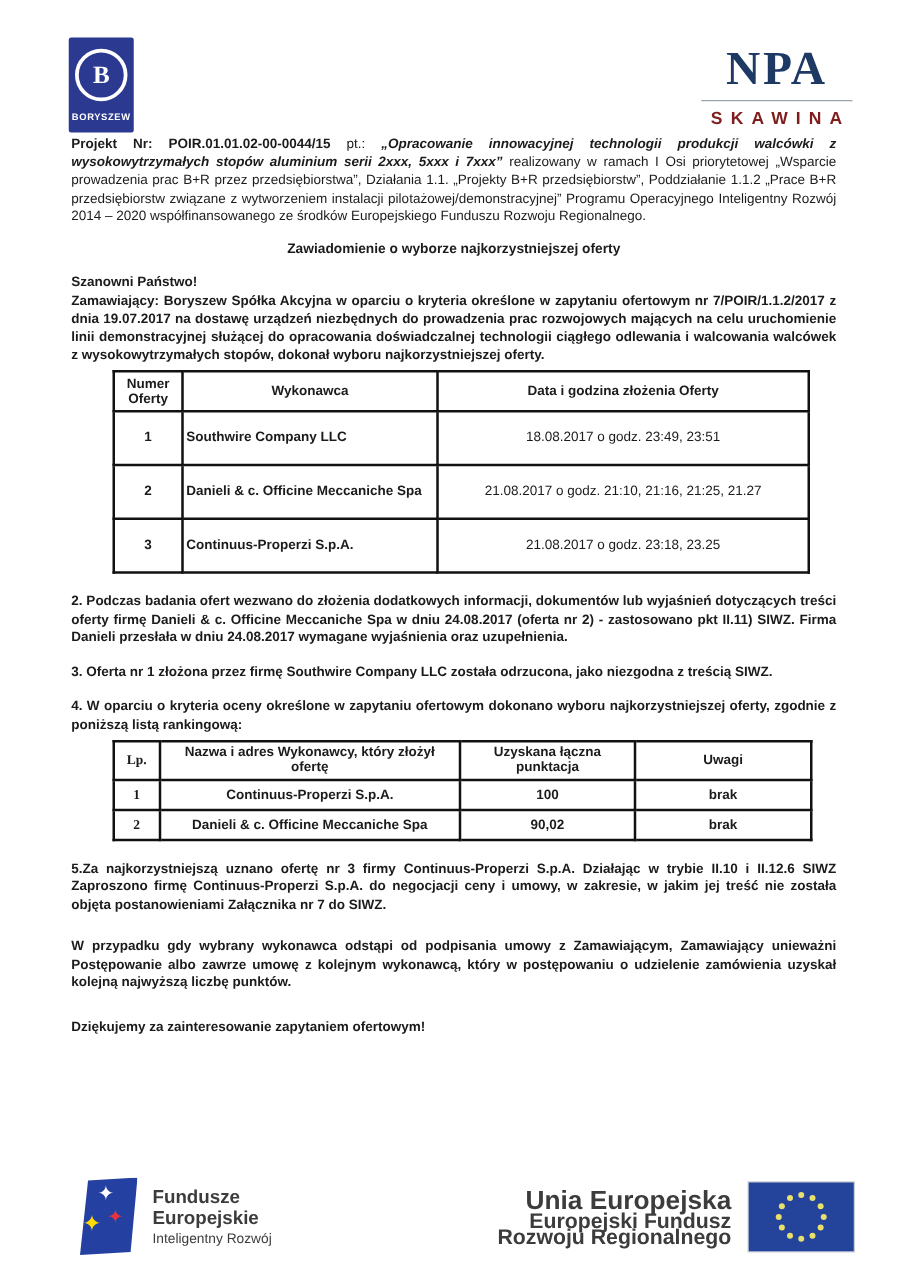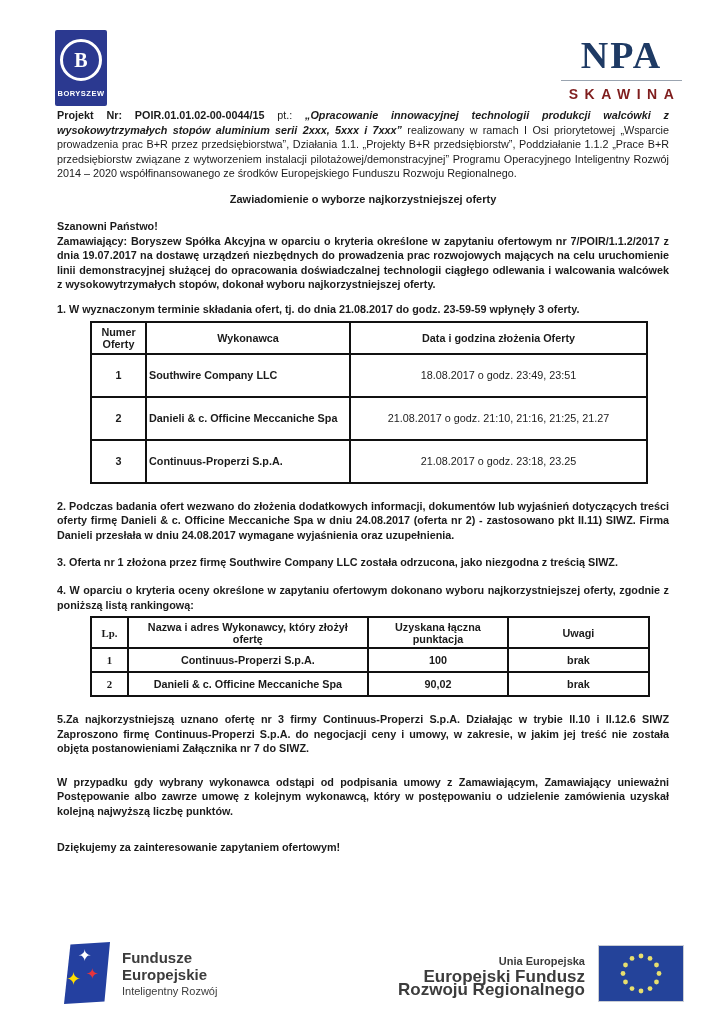--- a/index.html
+++ b/index.html
@@ -50,21 +50,21 @@
     clip-path:polygon(14% 4%,100% 0%,88% 96%,0% 100%);}
   .fe-star{position:absolute;line-height:1;}
   .fe-star.white{color:#ffffff;font-size:16px;left:14px;top:6px;}
   .fe-star.yellow{color:#ffdd00;font-size:18px;left:2px;top:28px;}
   .fe-star.red{color:#e8343c;font-size:15px;left:22px;top:24px;}
   .fe-text{margin-left:12px;}
   .fe-line1,.fe-line2{font-size:15px;font-weight:bold;color:#3c3c3c;line-height:17px;}
   .fe-line3{font-size:11px;color:#3c3c3c;margin-top:2px;}
   .footer-right{position:absolute;right:41px;top:946px;display:flex;align-items:center;}
   .eu-text{text-align:right;margin-right:14px;}
-  .eu-line1{font-size:11px;font-weight:bold;color:#3c3c3c;line-height:18px;}
+  .eu-line1{font-size:21px;font-weight:bold;color:#3c3c3c;line-height:18px;}
   .eu-line2,.eu-line3{font-size:17px;font-weight:bold;color:#3c3c3c;line-height:13px;}
   .eu-flag{width:84px;height:55px;background:#24439a;position:relative;box-shadow:0 0 0 1px #c9cdd4;}
 </style>
 </head>
 <body>
 
 <div class="page">
 
   <div class="boryszew">
     <div class="b-circle">
@@ -81,21 +81,20 @@
 
   <div class="content">
 
     <p><span class="bold">Projekt Nr: POIR.01.01.02-00-0044/15</span><span> pt.: </span><span class="bolditalic">„Opracowanie innowacyjnej technologii produkcji walcówki z wysokowytrzymałych stopów aluminium serii 2xxx, 5xxx i 7xxx”</span><span> realizowany w ramach I Osi priorytetowej „Wsparcie prowadzenia prac B+R przez przedsiębiorstwa”, Działania 1.1. „Projekty B+R przedsiębiorstw”, Poddziałanie 1.1.2 „Prace B+R przedsiębiorstw związane z wytworzeniem instalacji pilotażowej/demonstracyjnej” Programu Operacyjnego Inteligentny Rozwój 2014 – 2020 współfinansowanego ze środków Europejskiego Funduszu Rozwoju Regionalnego.</span></p>
 
     <div class="notice-title">Zawiadomienie o wyborze najkorzystniejszej oferty</div>
 
     <p class="salutation">Szanowni Państwo!</p>
     <p class="b-par">Zamawiający: Boryszew Spółka Akcyjna w oparciu o kryteria określone w zapytaniu ofertowym nr 7/POIR/1.1.2/2017 z dnia 19.07.2017 na dostawę urządzeń niezbędnych do prowadzenia prac rozwojowych mających na celu uruchomienie linii demonstracyjnej służącej do opracowania doświadczalnej technologii ciągłego odlewania i walcowania walcówek z wysokowytrzymałych stopów, dokonał wyboru najkorzystniejszej oferty.</p>
 
-    <p class="pt1">1. W wyznaczonym terminie składania ofert,  tj. do dnia 21.08.2017 do godz. 23-59-59 wpłynęły  3 oferty.</p>
 
     <table class="t1">
       <tbody>
           <tr>
         <th class="c1">Numer Oferty</th>
         <th class="c2">Wykonawca</th>
         <th class="c3">Data i godzina złożenia Oferty</th>
       </tr>
       <tr>
         <td class="c1">1</td>

